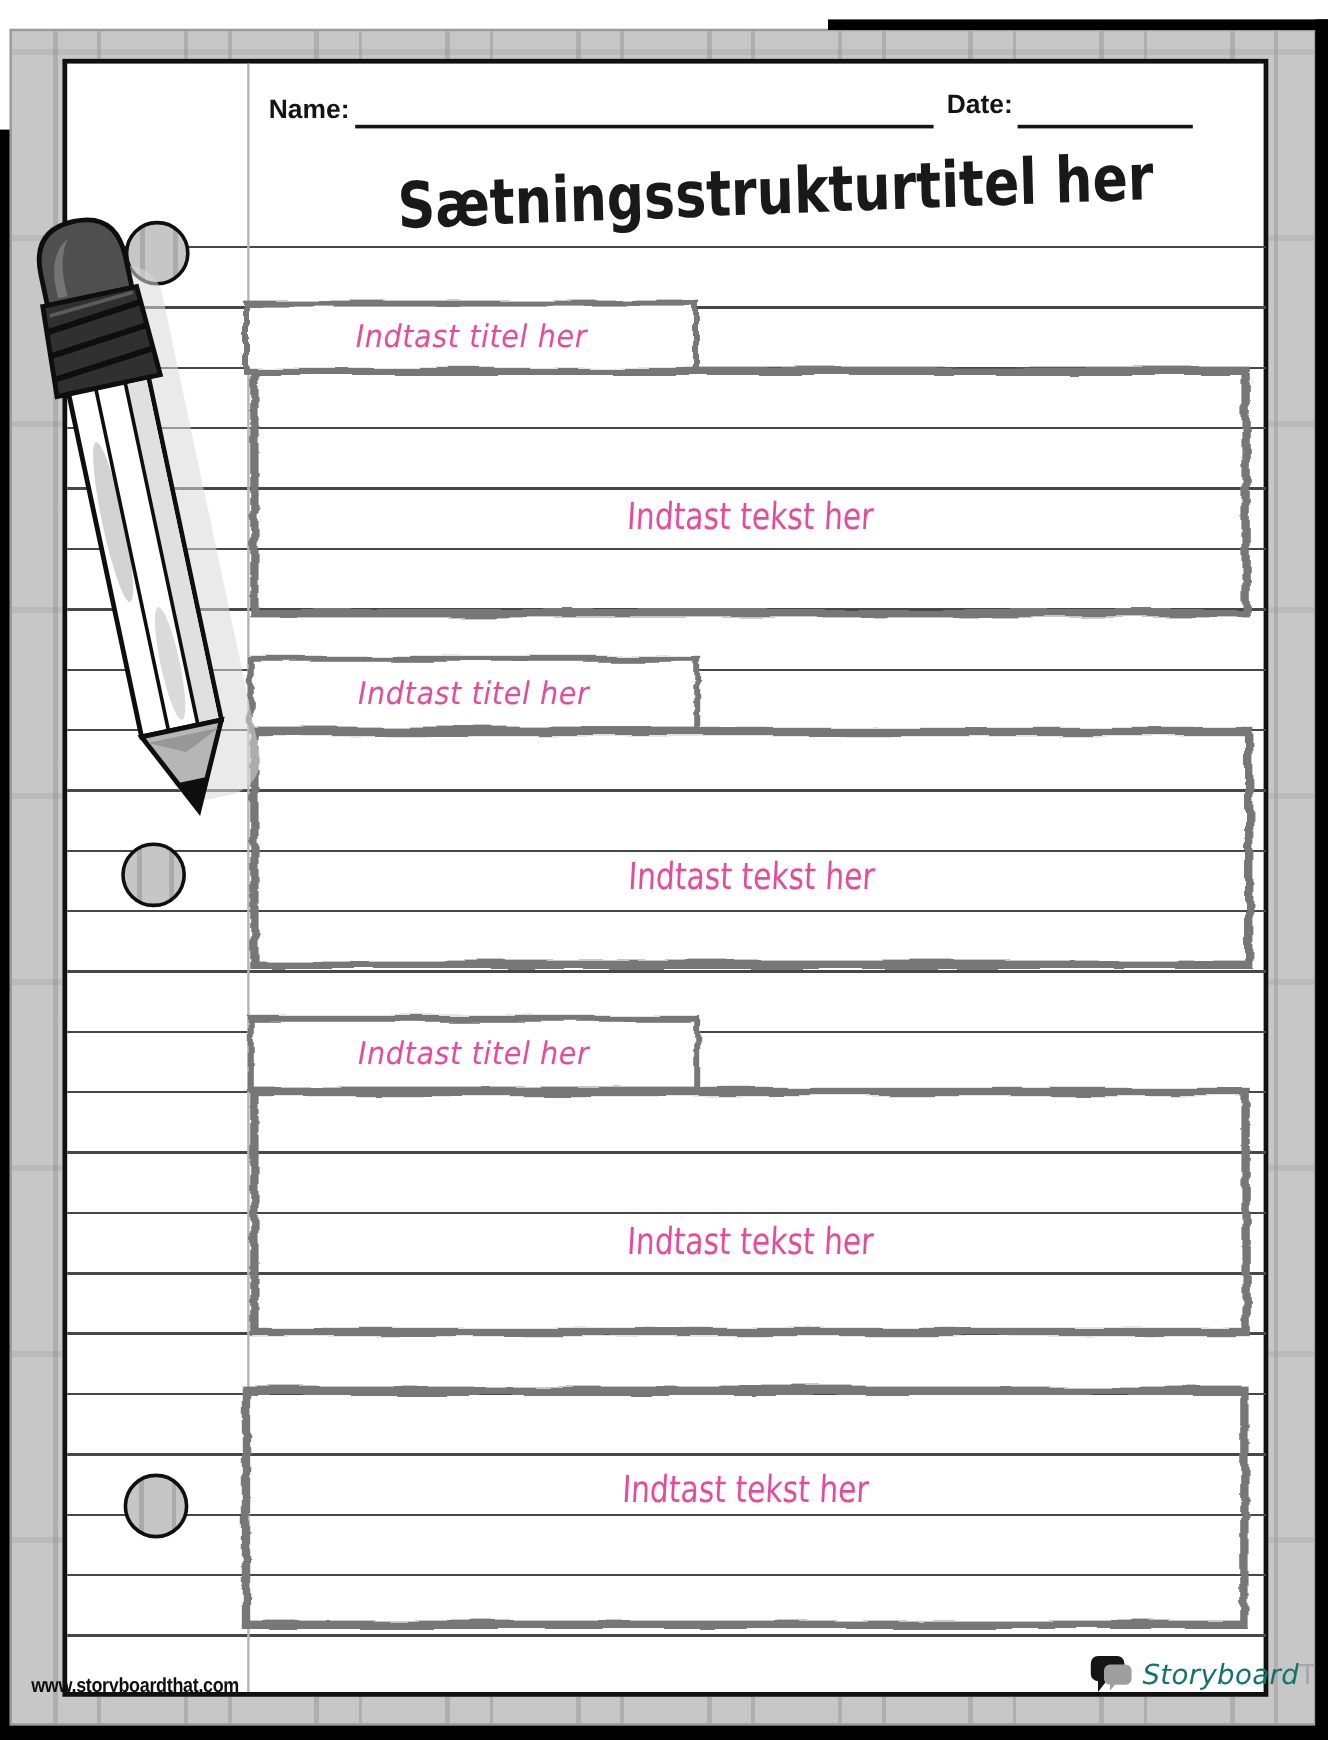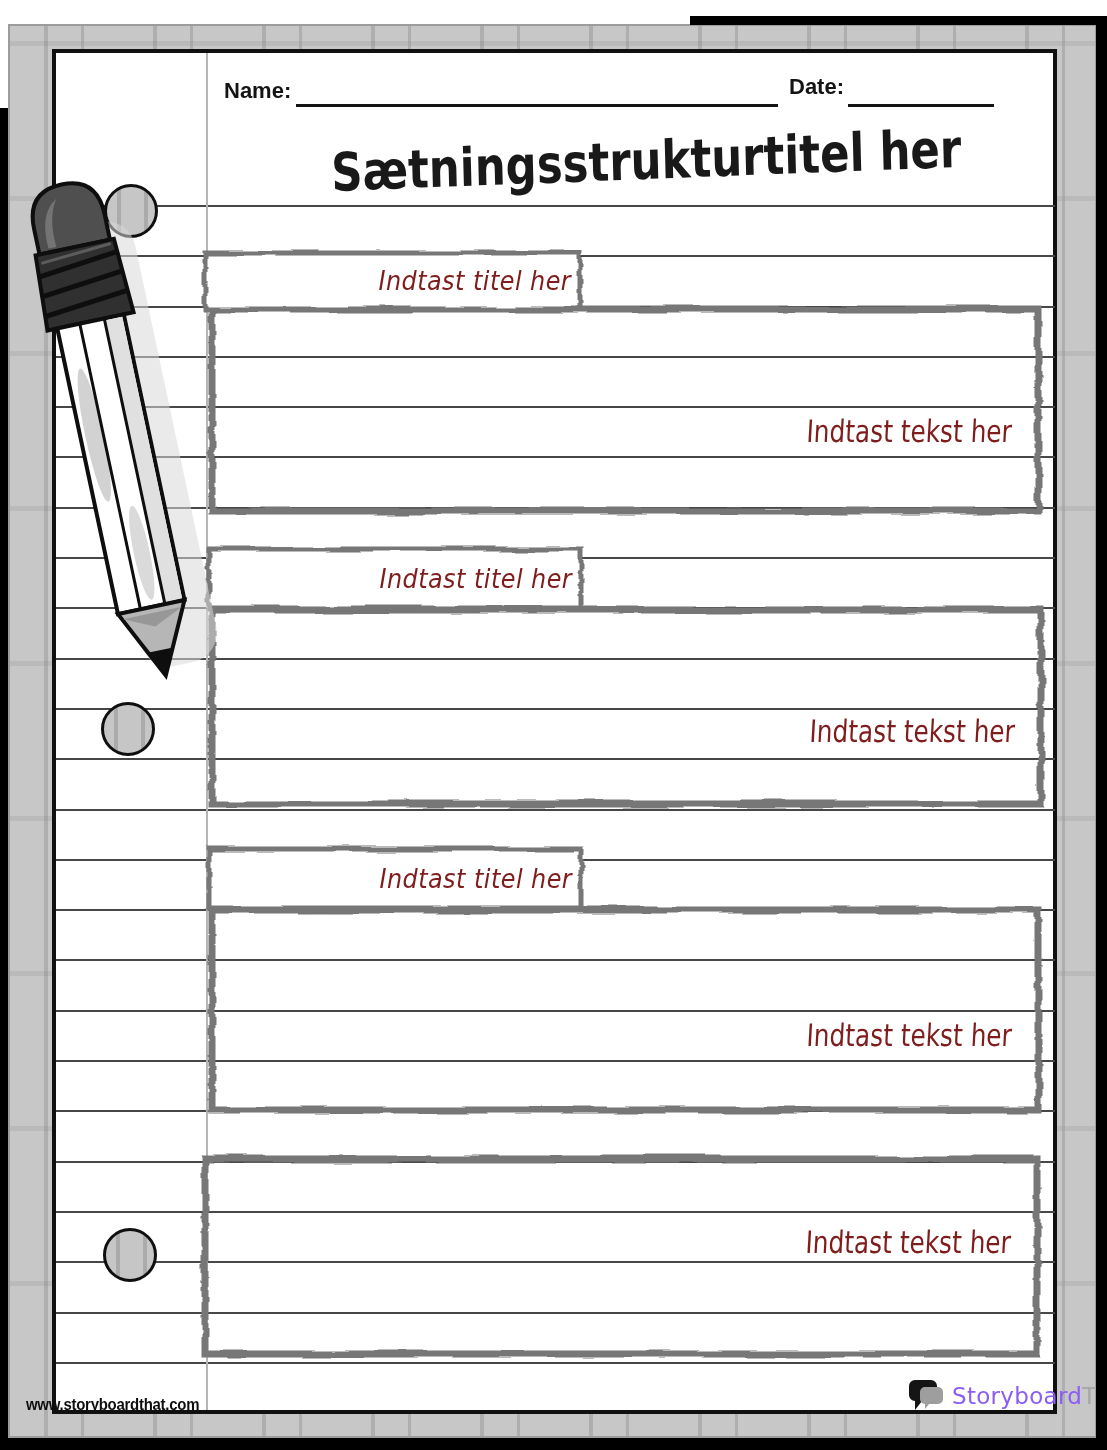--- a/index.html
+++ b/index.html
@@ -36,36 +36,36 @@
   
   .hdr-label{position:absolute;font-family:"Liberation Sans",sans-serif;font-weight:bold;font-size:22px;color:#141414;}
   .hdr-line{position:absolute;height:3px;background:#141414;}
   .ws-title{
     position:absolute;left:262px;top:114px;width:700px;text-align:center;
     font-weight:bold;font-size:53px;color:#191919;white-space:nowrap;
   }
   .ws-title>span{display:inline-block;transform:scaleX(0.82) rotate(-1.8deg);transform-origin:50% 50%;letter-spacing:0px;}
   
   .ph{
-    position:absolute;display:flex;align-items:center;justify-content:flex-end;
-    color:#7f1d1d;box-sizing:border-box;
+    position:absolute;display:flex;align-items:center;justify-content:center;
+    color:#ec4899;box-sizing:border-box;
   }
   .ph-title{font-style:italic;font-size:26px;letter-spacing:0.5px;}
   .ph-text{font-size:31px;}
   .ph-text>span{display:inline-block;transform:scaleX(0.8) skewX(-4deg);white-space:nowrap;}
   .ph-title>span{display:inline-block;transform:scaleX(0.92);white-space:nowrap;}
   
   .site-url{
     position:absolute;left:26px;top:1379px;
     font-family:"Liberation Sans",sans-serif;font-weight:bold;font-size:17px;color:#0f0f0f;
     transform:scaleX(0.88);transform-origin:left center;white-space:nowrap;letter-spacing:-0.3px;
   }
   .brand{position:absolute;left:908px;top:1362px;display:flex;align-items:center;}
   .brand-text{font-size:23px;letter-spacing:0.3px;margin-left:6px;white-space:nowrap;}
-  .brand-primary{color:#8b5cf6;}
+  .brand-primary{color:#0f766e;font-style:italic;}
   .brand-secondary{color:#a8a8a8;}
   svg{display:block;}
 </style>
 </head>
 <body>
 
 <div class="canvas">
 
   <div class="frame"></div>
   <div class="paper"></div>

